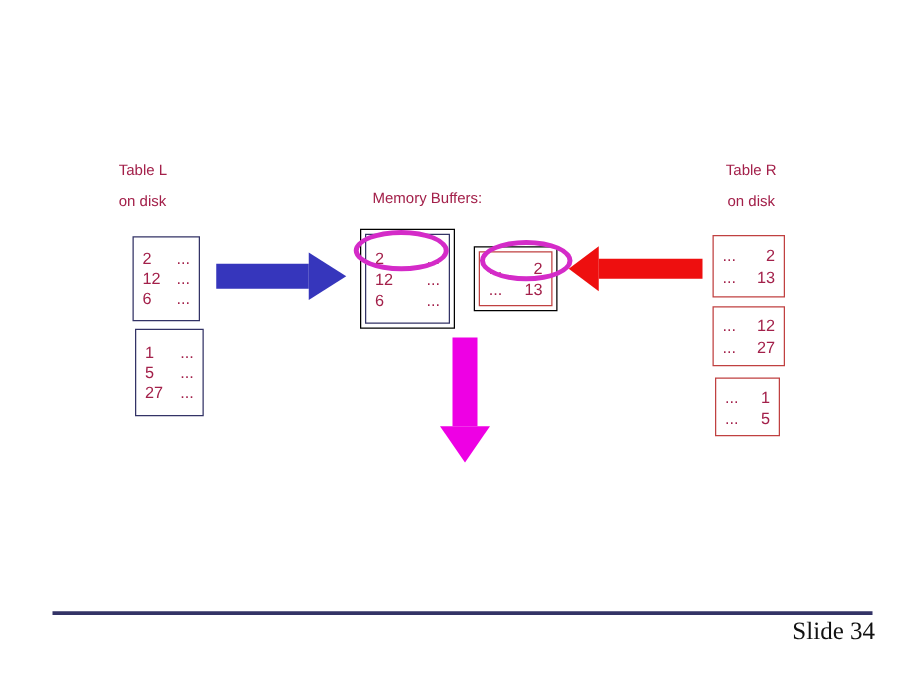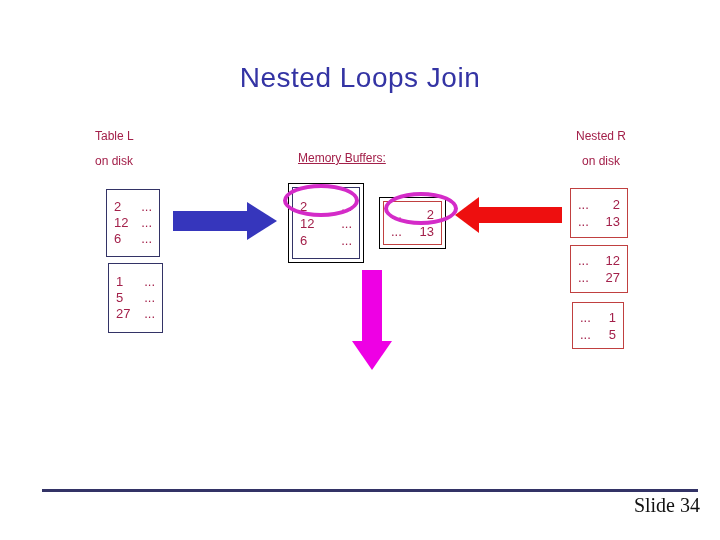--- a/index.html
+++ b/index.html
@@ -60,31 +60,30 @@
   .slide-number{
     position:absolute;right:20px;top:494px;color:var(--text-black);
     font-family:"Liberation Serif",serif;font-size:20px;
   }
 </style>
 </head>
 <body>
 
 <div class="slide">
 
-  <h1 class="title">Nested Loops Join</h1>
 
   <div class="section-label" style="left:95px;top:124px;">
     <div>Table L</div>
     <div>on disk</div>
   </div>
 
-  <div class="section-label" style="left:298px;top:146px;text-decoration:underline;">Memory Buffers:</div>
+  <div class="section-label" style="left:298px;top:146px;">Memory Buffers:</div>
 
   <div class="section-label center-label" style="left:560px;top:124px;width:82px;">
-    <div>Nested R</div>
+    <div>Table R</div>
     <div>on disk</div>
   </div>
 
   <div class="page-box rows3" style="left:106px;top:189px;width:54px;height:68px;">
     <div class="row">
         <span>2</span>
         <span>...</span>
       </div>
     <div class="row">
         <span>12</span>

